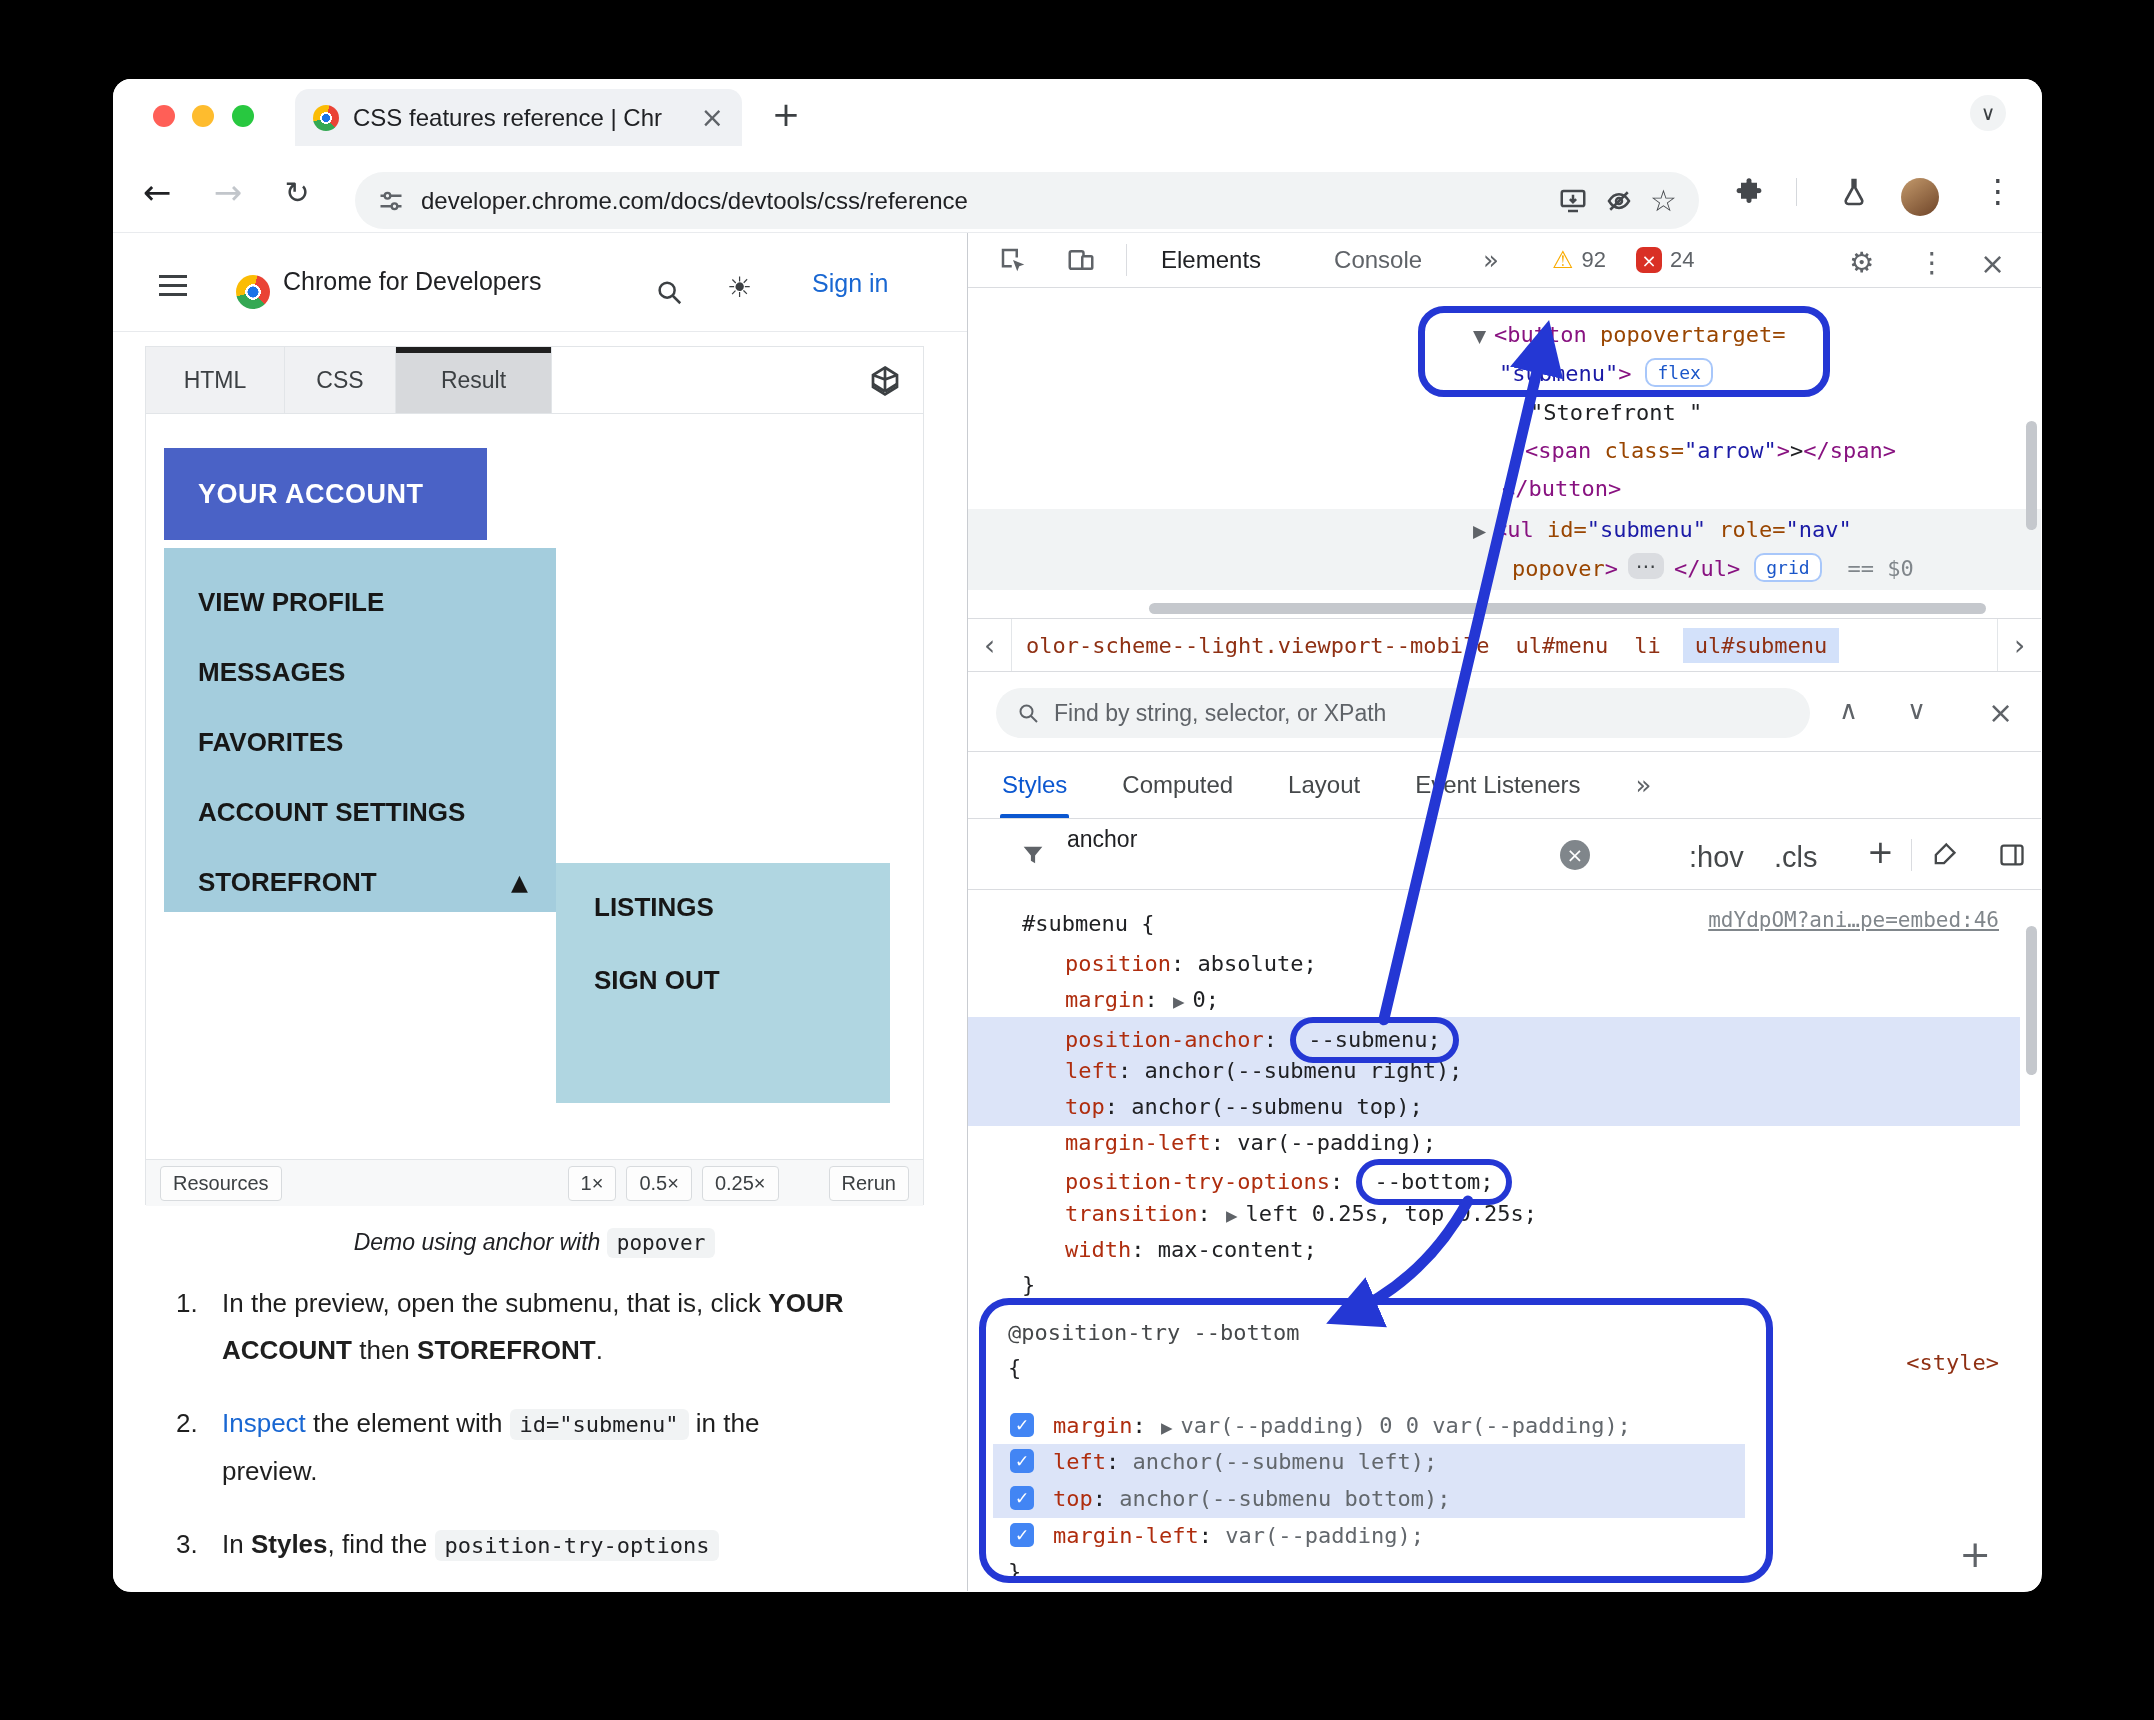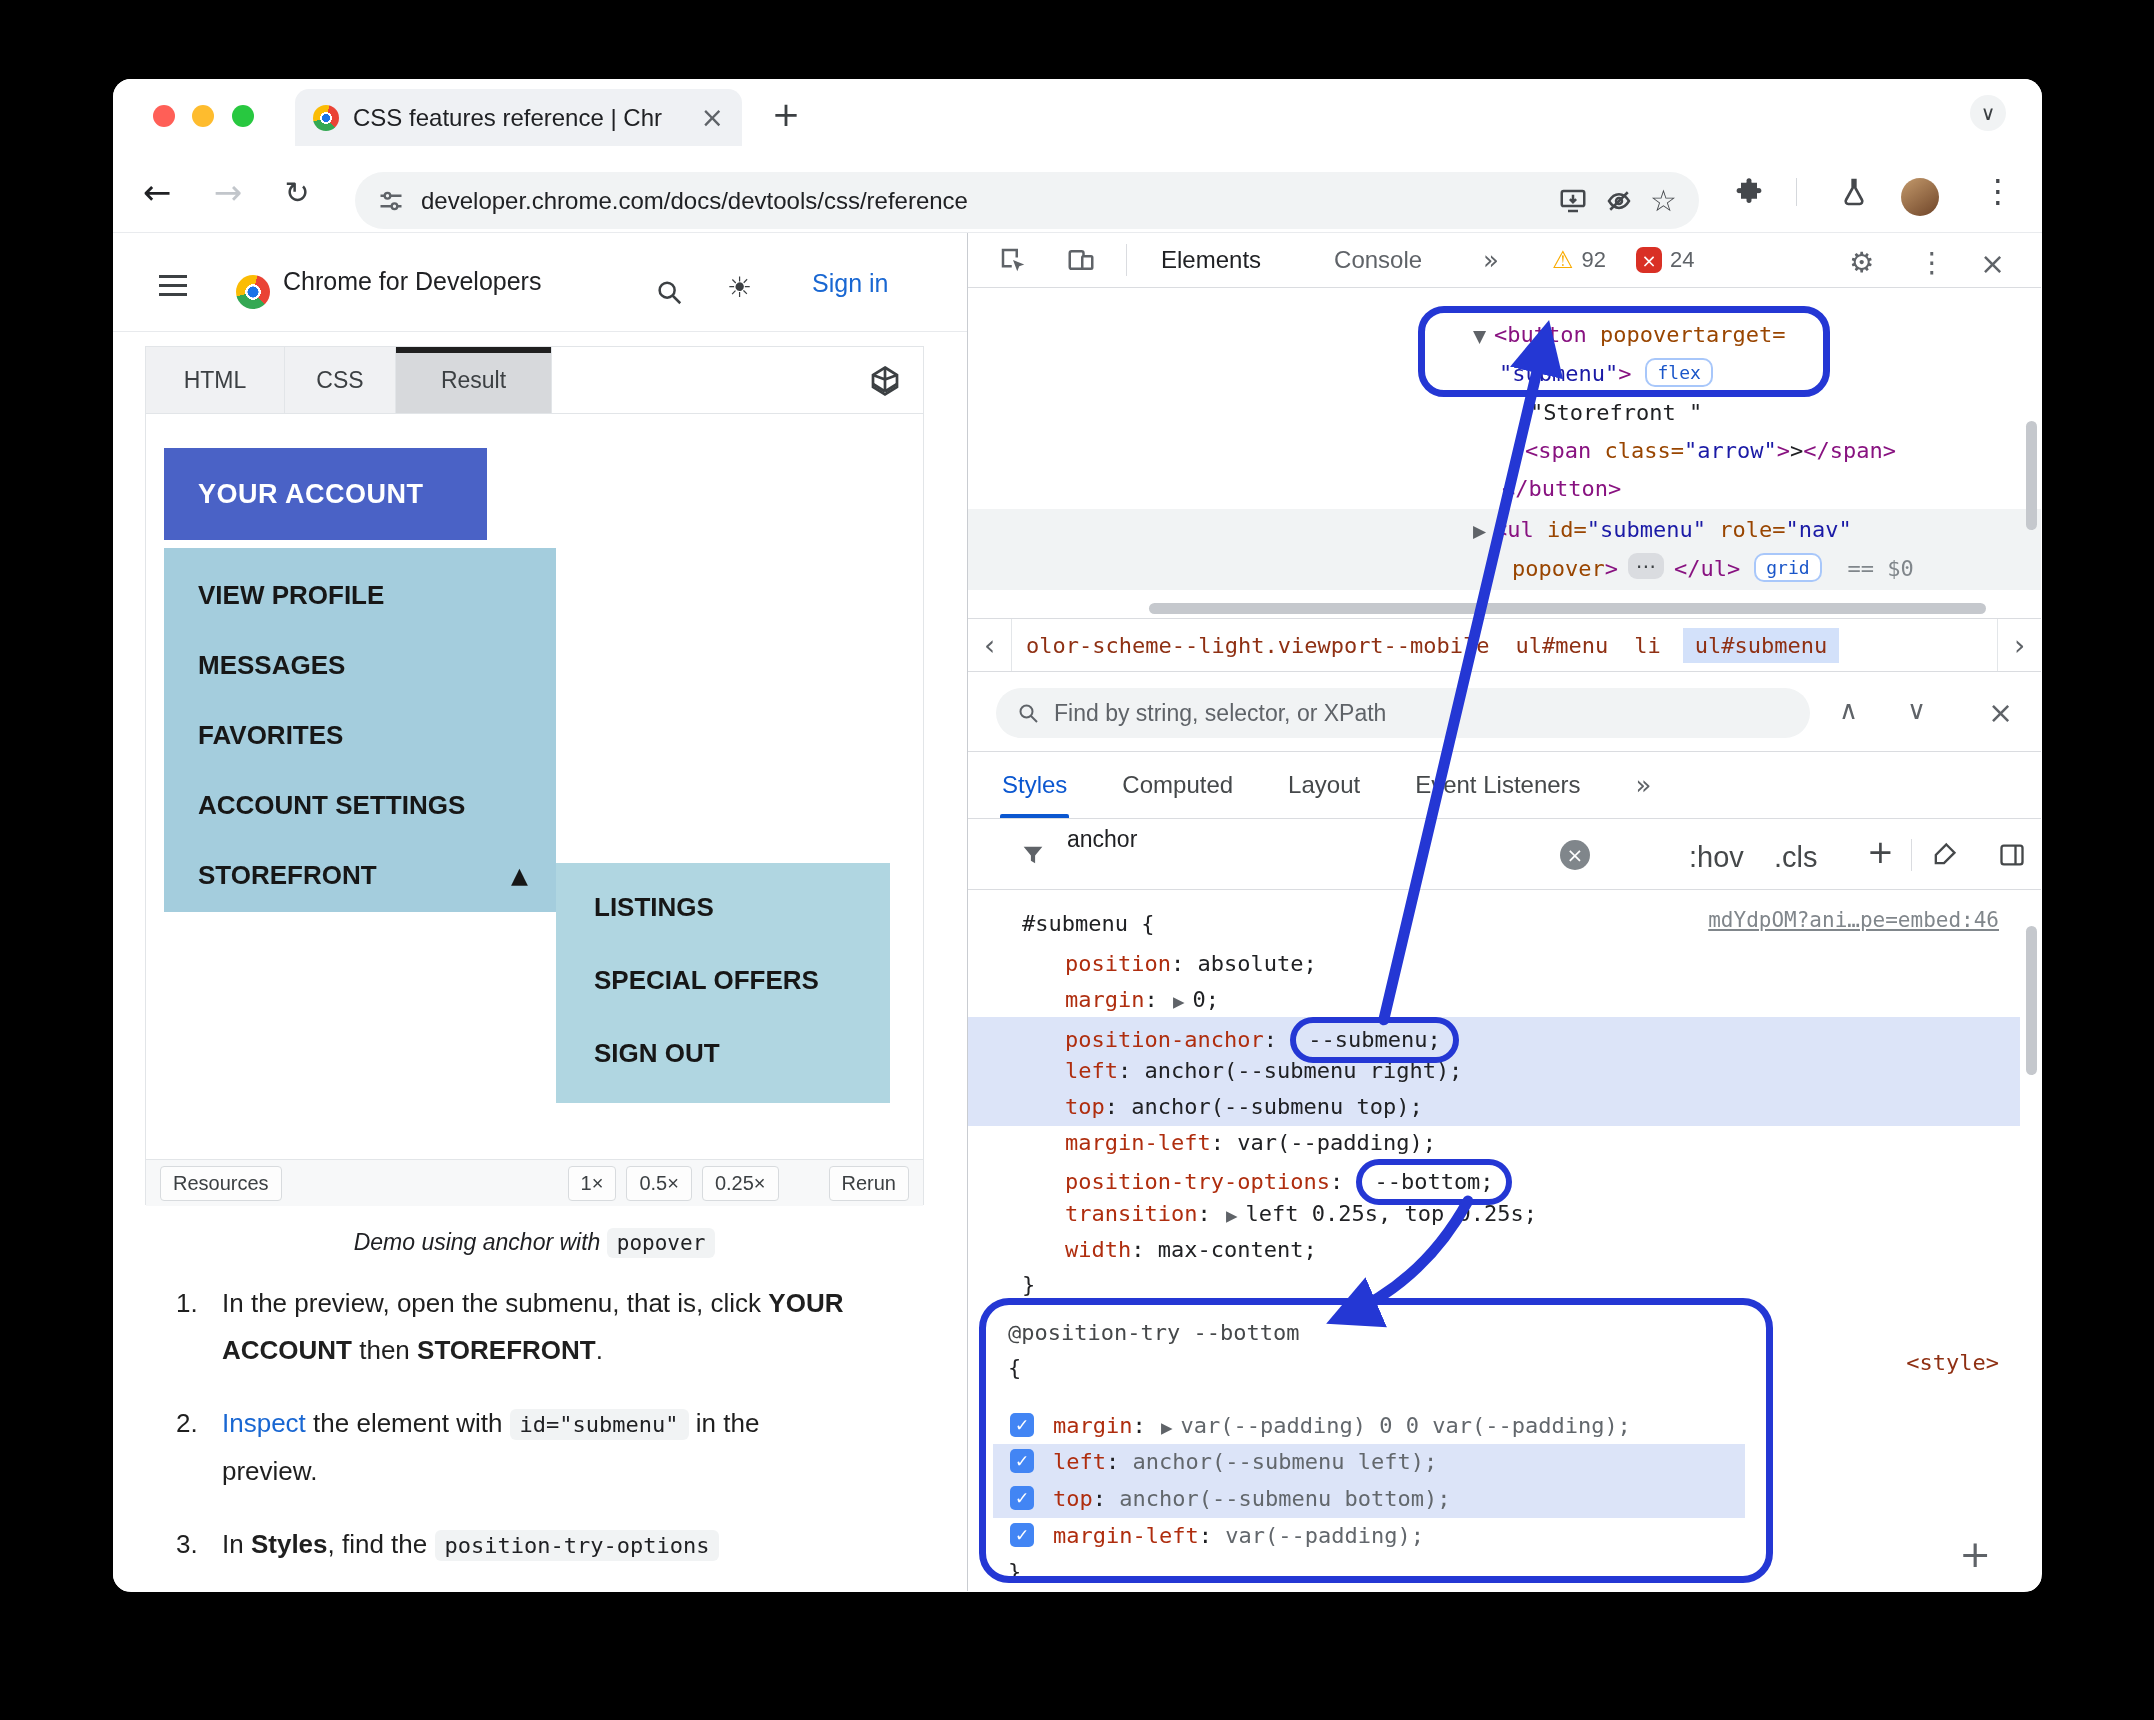--- a/index.html
+++ b/index.html
@@ -47,21 +47,21 @@
   .hdr-ic{position:absolute;top:44px;width:30px;height:30px;}
   .sun{position:absolute;left:614px;top:38px;font-size:28px;color:#3C4043;}
 
   .card{position:absolute;left:32px;top:113px;width:779px;height:859px;border:1px solid #E2E5E8;background:#fff;}
   .demo-tabs{position:absolute;left:0;top:0;width:100%;height:67px;border-bottom:1px solid #E2E5E8;display:flex;}
   .dtab{height:100%;display:flex;align-items:center;justify-content:center;font-size:23px;color:#3C4043;background:#F0F1F3;border-right:1px solid #E2E5E8;}
   .dtab.active{background:#D7D9DC;box-shadow:inset 0 6px 0 #1F1F1F;}
   .cube{position:absolute;right:20px;top:16px;width:36px;height:36px;}
   .canvas{position:absolute;left:0;top:67px;width:100%;height:744px;background:#fff;}
   .acct{position:absolute;left:18px;top:34px;width:323px;height:92px;background:#4A62C6;color:#fff;font-weight:bold;font-size:27px;display:flex;align-items:center;padding-left:34px;letter-spacing:0.5px;}
-  .menu{position:absolute;left:18px;top:134px;width:392px;height:364px;background:#A4CDDD;padding-top:12px;}
+  .menu{position:absolute;left:18px;top:134px;width:392px;height:364px;background:#A4CDDD;padding-top:19px;}
   .menu .mi{height:70px;display:flex;align-items:center;padding:0 28px 0 34px;font-weight:bold;font-size:26px;color:#171717;justify-content:space-between;}
   .submenu{position:absolute;left:410px;top:449px;width:334px;height:240px;background:#B0D6E1;padding-top:8px;}
   .submenu .mi{height:73px;display:flex;align-items:center;padding-left:38px;font-weight:bold;font-size:26px;color:#171717;}
   .resbar{position:absolute;left:0;top:812px;width:100%;height:47px;background:#F7F8F9;border-top:1px solid #E2E5E8;display:flex;align-items:center;padding:0 14px;gap:10px;}
   .chipbtn{font-size:20px;color:#3C4043;padding:5px 12px;background:#FDFDFD;border:1px solid #D8DBDE;border-radius:4px;white-space:nowrap;text-align:right;}
   .caption{position:absolute;left:32px;top:996px;width:779px;text-align:center;font-style:italic;font-size:23px;color:#202124;}
   .codechip{font-family:"DejaVu Sans Mono",monospace;font-style:normal;font-size:21px;background:var(--chip);padding:3px 10px;border-radius:6px;color:#202124;white-space:nowrap;}
   .steps{position:absolute;left:63px;top:1047px;width:693px;}
   .step{display:flex;margin-bottom:26px;font-size:26px;line-height:47px;color:#1F1F1F;}
   .step .num{width:46px;flex:none;}
@@ -223,23 +223,20 @@
           <div class="mi">
               <span>STOREFRONT</span>
               <span class="g" style="font-size:22px">▲</span>
             </div>
         </div>
         <div class="submenu">
           <div class="mi">
               <span>LISTINGS</span>
             </div>
           <div class="mi">
-              <span>SPECIAL OFFERS</span>
-            </div>
-          <div class="mi">
               <span>SIGN OUT</span>
             </div>
         </div>
       </div>
       <div class="resbar">
         <span class="chipbtn">Resources</span>
         <span style="flex:1"></span>
         <span class="chipbtn">1×</span>
         <span class="chipbtn">0.5×</span>
         <span class="chipbtn">0.25×</span>

